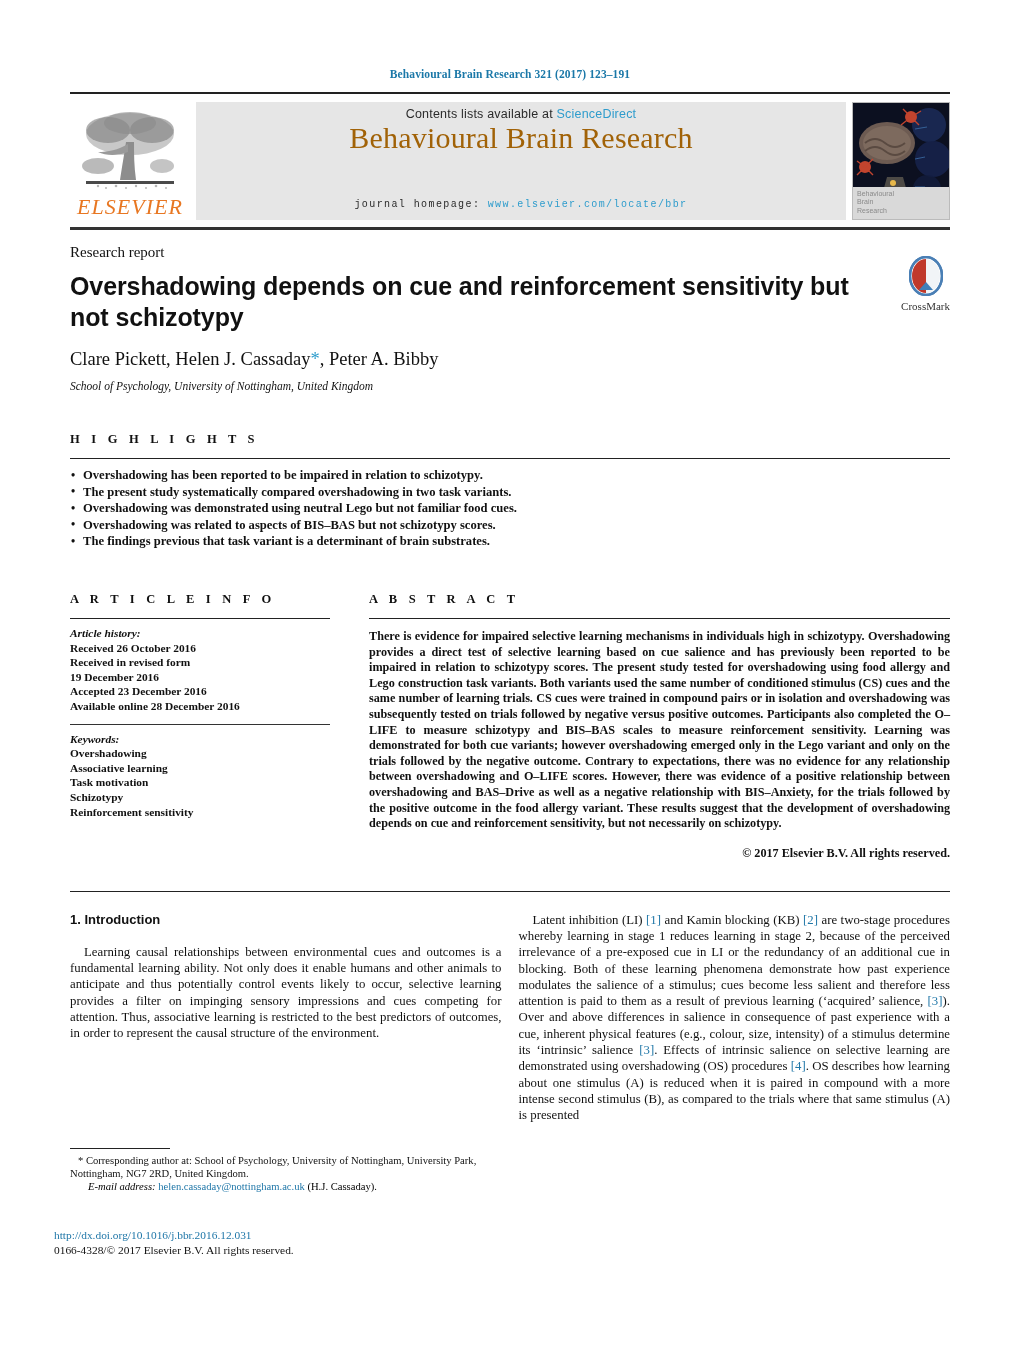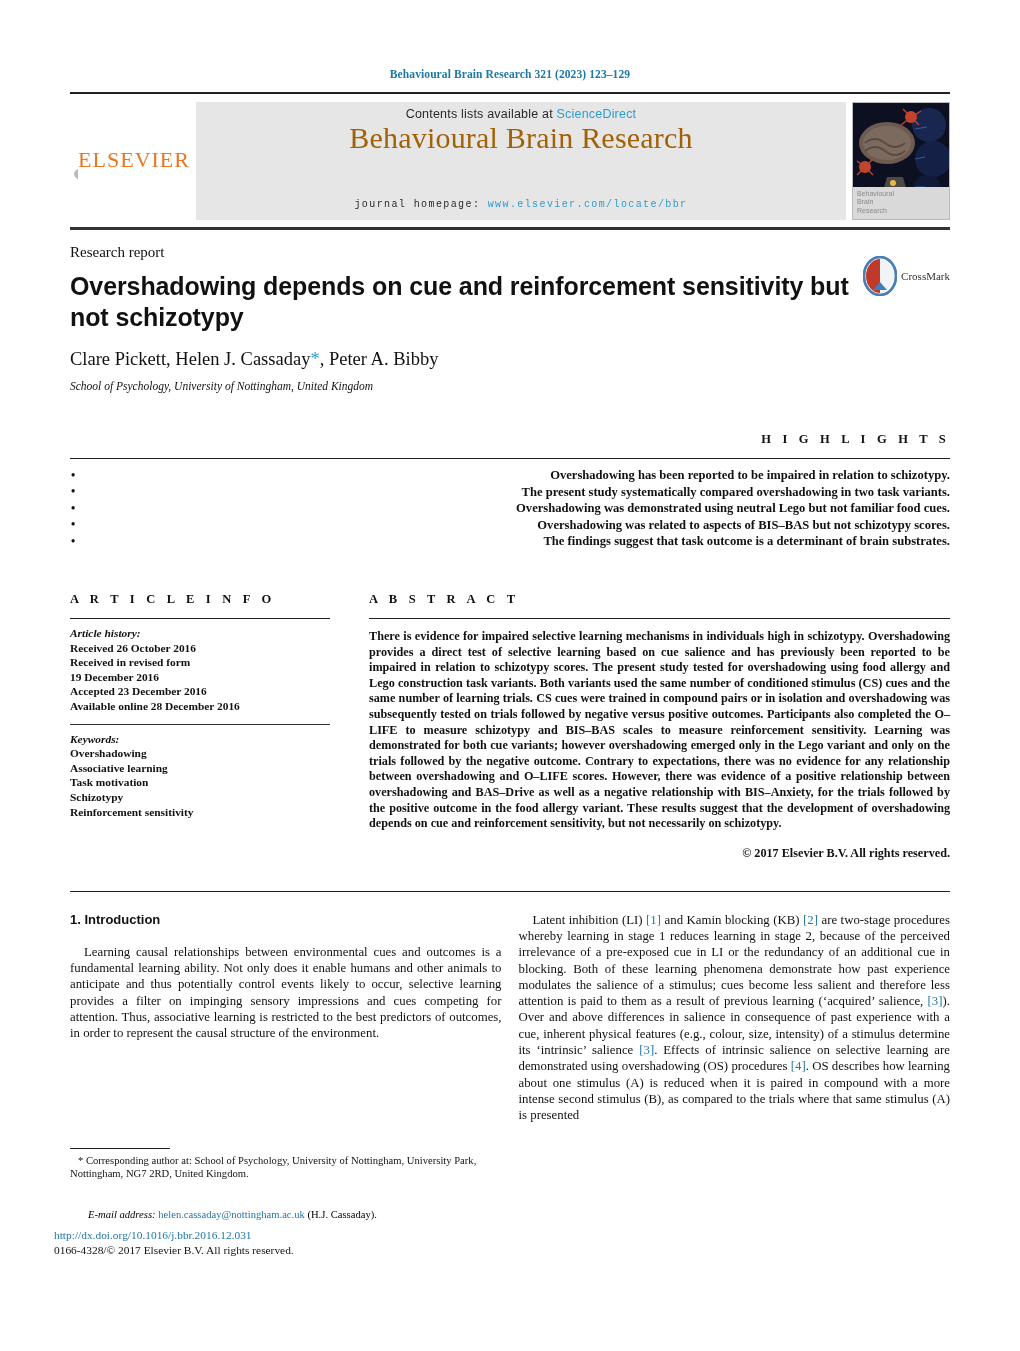--- a/index.html
+++ b/index.html
@@ -42,23 +42,25 @@
   }
   .masthead {
     display: flex;
     align-items: stretch;
     height: 118px;
   }
   .elsevier-logo {
     width: 120px;
     flex: 0 0 120px;
     display: flex;
+    flex-direction: column;
     align-items: center;
     justify-content: flex-end;
     padding-bottom: 2px;
+    font-style: italic;
   }
   .tree {
     width: 104px;
     height: 88px;
     position: relative;
     overflow: hidden;
   }
   .elsevier-word {
     font-family: "Liberation Serif", serif;
     font-size: 22px;
@@ -161,35 +163,35 @@
     font-size: 11.5px;
     color: #111;
   }
   .crossmark {
     position: absolute;
     right: 0;
     top: 26px;
     display: flex;
     align-items: center;
     gap: 4px;
+    flex-direction: column;
   }
   .crossmark-badge {
     width: 34px; height: 40px;
     position: relative;
   }
   .crossmark-text {
     font-family: "Liberation Serif", serif;
     font-size: 11px;
     color: #333;
   }
 
   
   .highlights {
     margin: 40px 70px 0 70px;
-    text-align: right;
   }
   .block-label {
     font-family: "Liberation Serif", serif;
     font-weight: bold;
     font-size: 12.5px;
     letter-spacing: 4.2px;
     color: #111;
   }
   .hl-rule {
     border-top: 1.5px solid #222;
@@ -322,41 +324,40 @@
     font-size: 10.6px;
     line-height: 13px;
     color: #111;
   }
   .fn-text .lead { padding-left: 8px; }
   .fn-email {
     padding-left: 18px;
     font-family: "Liberation Serif", serif;
     font-size: 10.6px;
     line-height: 13.4px;
-    margin-top: 28px;
   }
   .fn-email .lbl { font-style: italic; }
   .link { color: #2077a8; }
   .doi-block {
     position: absolute;
     left: 54px;
     top: 1228px;
     font-family: "Liberation Serif", serif;
     font-size: 11.4px;
     line-height: 14.6px;
   }
   .doi-block .doi { color: #2077a8; }
   .doi-block .issn { color: #111; }
 </style>
 </head>
 <body>
 
 <div class="page">
 
-  <div class="running-head">Behavioural Brain Research 321 (2023) 123–129</div>
+  <div class="running-head">Behavioural Brain Research 321 (2017) 123–191</div>
 
   <div class="masthead-wrap">
     <div class="masthead">
 
       <div class="elsevier-logo">
         <div class="tree">
           <svg viewBox="0 0 104 88" width="104" height="88" aria-hidden="true">
             <g fill="#6f6f6f">
               <ellipse cx="52" cy="26" rx="44" ry="21" fill="#9a9a9a" opacity="0.55"></ellipse>
               <ellipse cx="30" cy="22" rx="22" ry="13" fill="#7d7d7d" opacity="0.6"></ellipse>
@@ -455,21 +456,21 @@
   </div>
 
   <div class="highlights">
     <div class="block-label">H I G H L I G H T S</div>
     <div class="hl-rule"></div>
     <ul class="hl-list">
       <li>Overshadowing has been reported to be impaired in relation to schizotypy.</li>
       <li>The present study systematically compared overshadowing in two task variants.</li>
       <li>Overshadowing was demonstrated using neutral Lego but not familiar food cues.</li>
       <li>Overshadowing was related to aspects of BIS–BAS but not schizotypy scores.</li>
-      <li>The findings suggest that task outcome is a determinant of brain substrates.</li>
+      <li>The findings previous that task variant is a determinant of brain substrates.</li>
     </ul>
   </div>
 
   <div class="info-abstract">
 
     <div class="info-col">
       <div class="block-label">A R T I C L E   I N F O</div>
       <div class="info-rule"></div>
       <div class="info-group">
         <div class="gh">Article history:</div>

